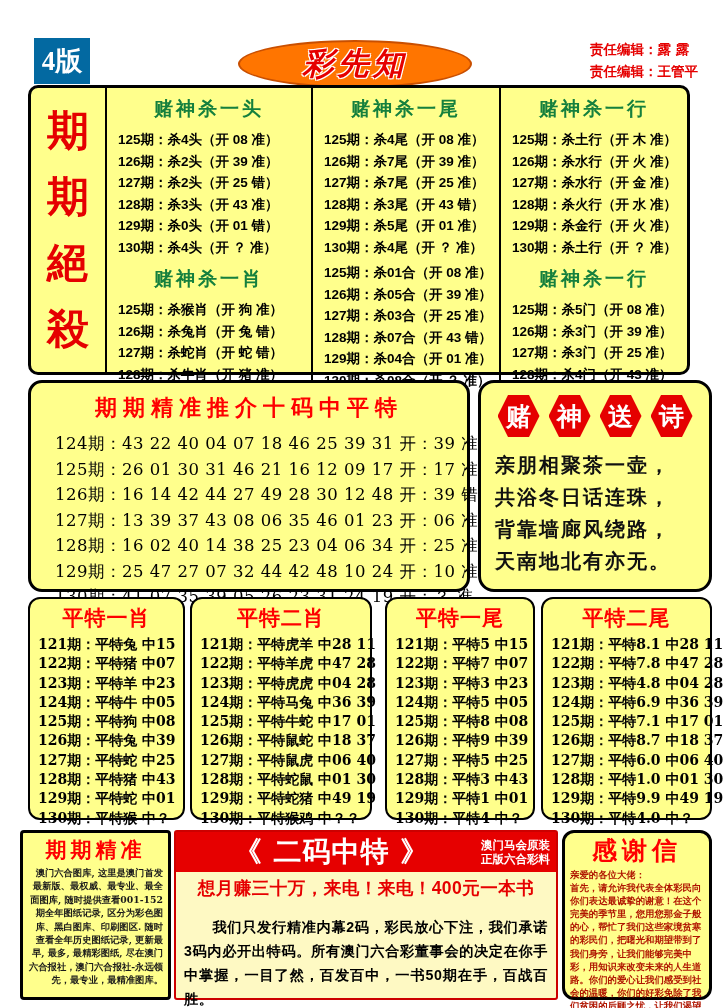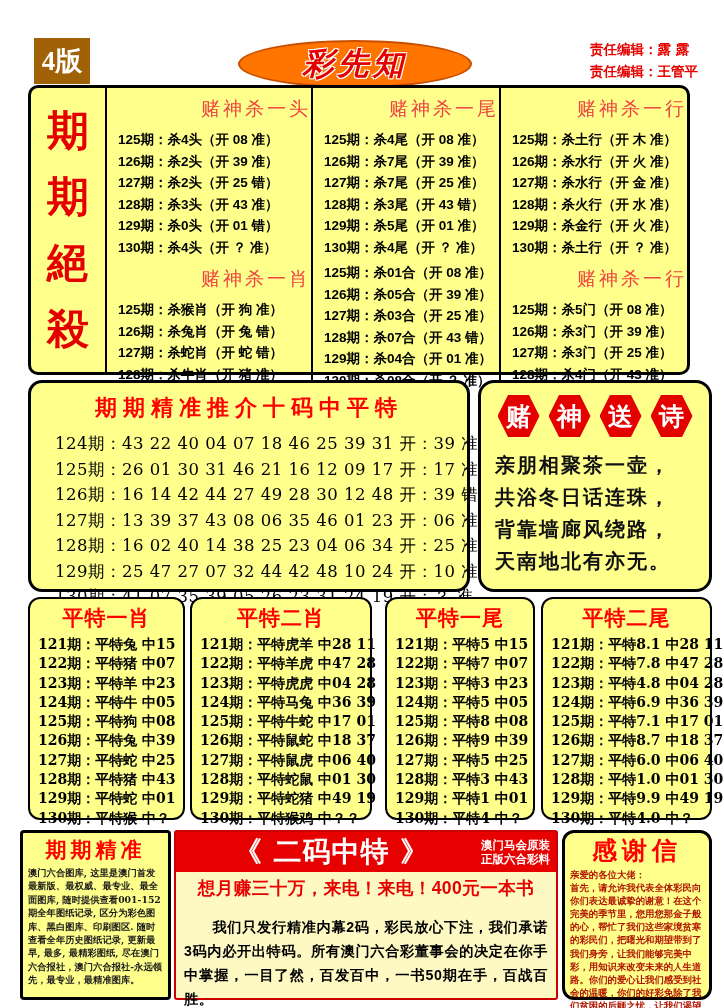--- a/index.html
+++ b/index.html
@@ -4,21 +4,21 @@
 <style>
   html,body{margin:0;padding:0;}
   body{
     width:724px;height:1008px;position:relative;background:#ffffff;
     font-family:"Liberation Sans",sans-serif;overflow:hidden;
   }
   .abs{position:absolute;box-sizing:border-box;}
   .ybox{background:#ffff8c;border:3px solid #000;border-radius:12px;}
   
   .page-badge{
-    left:34px;top:38px;width:56px;height:46px;background:#a16207;
+    left:34px;top:38px;width:56px;height:46px;background:#0369a1;
     color:#fff;font-size:27px;font-weight:bold;display:flex;
     align-items:center;justify-content:center;font-family:"Liberation Serif",serif;
   }
   .masthead{
     left:238px;top:40px;width:234px;height:48px;background:#ff7500;
     border:2px solid #c94f00;border-radius:50%;display:flex;align-items:center;justify-content:center;
   }
   .masthead-title{
     color:#e50000;font-size:31px;font-weight:bold;font-style:italic;
     font-family:"DejaVu Serif",serif;letter-spacing:4px;
@@ -33,21 +33,21 @@
     align-items:center;justify-content:space-around;padding:10px 0;
   }
   .side-banner span{
     color:#e50000;font-size:42px;font-weight:bold;font-family:"DejaVu Serif",serif;line-height:1;
   }
   .kill-grid{flex:1;display:grid;grid-template-columns:204px 188px 1fr;}
   .kill-col{display:flex;flex-direction:column;}
   .kill-col + .kill-col{border-left:2.5px solid #000;}
   .kill-panel{flex:1;padding:4px 0 0 0;}
   .kill-title{
-    color:#ef4444;font-size:19px;font-weight:normal;text-align:right;
+    color:#15803d;font-size:19px;font-weight:bold;text-align:center;
     letter-spacing:3px;margin:4px 0 7px 0;
   }
   .kill-rows{padding-left:11px;}
   .kill-rows div{font-size:13.5px;font-weight:bold;color:#000;line-height:21.5px;white-space:nowrap;}
   
   .tencode-box{left:28px;top:380px;width:442px;height:212px;border-radius:14px;}
   .tencode-title{
     color:#fe0000;font-size:22px;font-weight:bold;text-align:center;
     letter-spacing:6px;margin:10px 0 8px 0;font-family:"DejaVu Serif",serif;
   }
@@ -79,21 +79,21 @@
   .pt-rows div{
     font-family:"DejaVu Serif",serif;font-size:14px;font-weight:bold;color:#000;
     line-height:19.3px;white-space:nowrap;
   }
   
   .bl-box{left:20px;top:830px;width:151px;height:170px;border-radius:4px;border-width:3.5px;}
   .bl-title{color:#fe0000;font-size:21px;font-weight:bold;text-align:center;
     letter-spacing:4px;margin:3px 0 2px 0;}
   .bl-body{
     padding:0 5px;color:#1a1a1a;font-size:9.3px;line-height:13.4px;
-    font-family:"DejaVu Serif",serif;font-weight:bold;
+    font-family:"DejaVu Serif",serif;font-weight:bold;text-align:right;
   }
   .bc-box{left:174px;top:830px;width:384px;height:170px;background:#fef9c3;border:2.5px solid #cc0000;border-radius:3px;}
   .bc-band{height:40px;background:#e60000;display:flex;align-items:center;padding:0 6px;}
   .bc-title{color:#fff;font-size:28px;font-weight:bold;letter-spacing:1px;flex:1;text-align:center;
     font-family:"DejaVu Serif",serif;white-space:nowrap;}
   .bc-sub{color:#fff;font-size:11.5px;font-weight:bold;line-height:14px;text-align:center;white-space:nowrap;}
   .bc-slogan{color:#e60000;font-size:17.5px;font-weight:bold;text-align:center;
     margin:4px 2px 15px 2px;letter-spacing:0.5px;white-space:nowrap;}
   .bc-body{
     color:#000;font-size:14.2px;font-weight:bold;line-height:24px;

